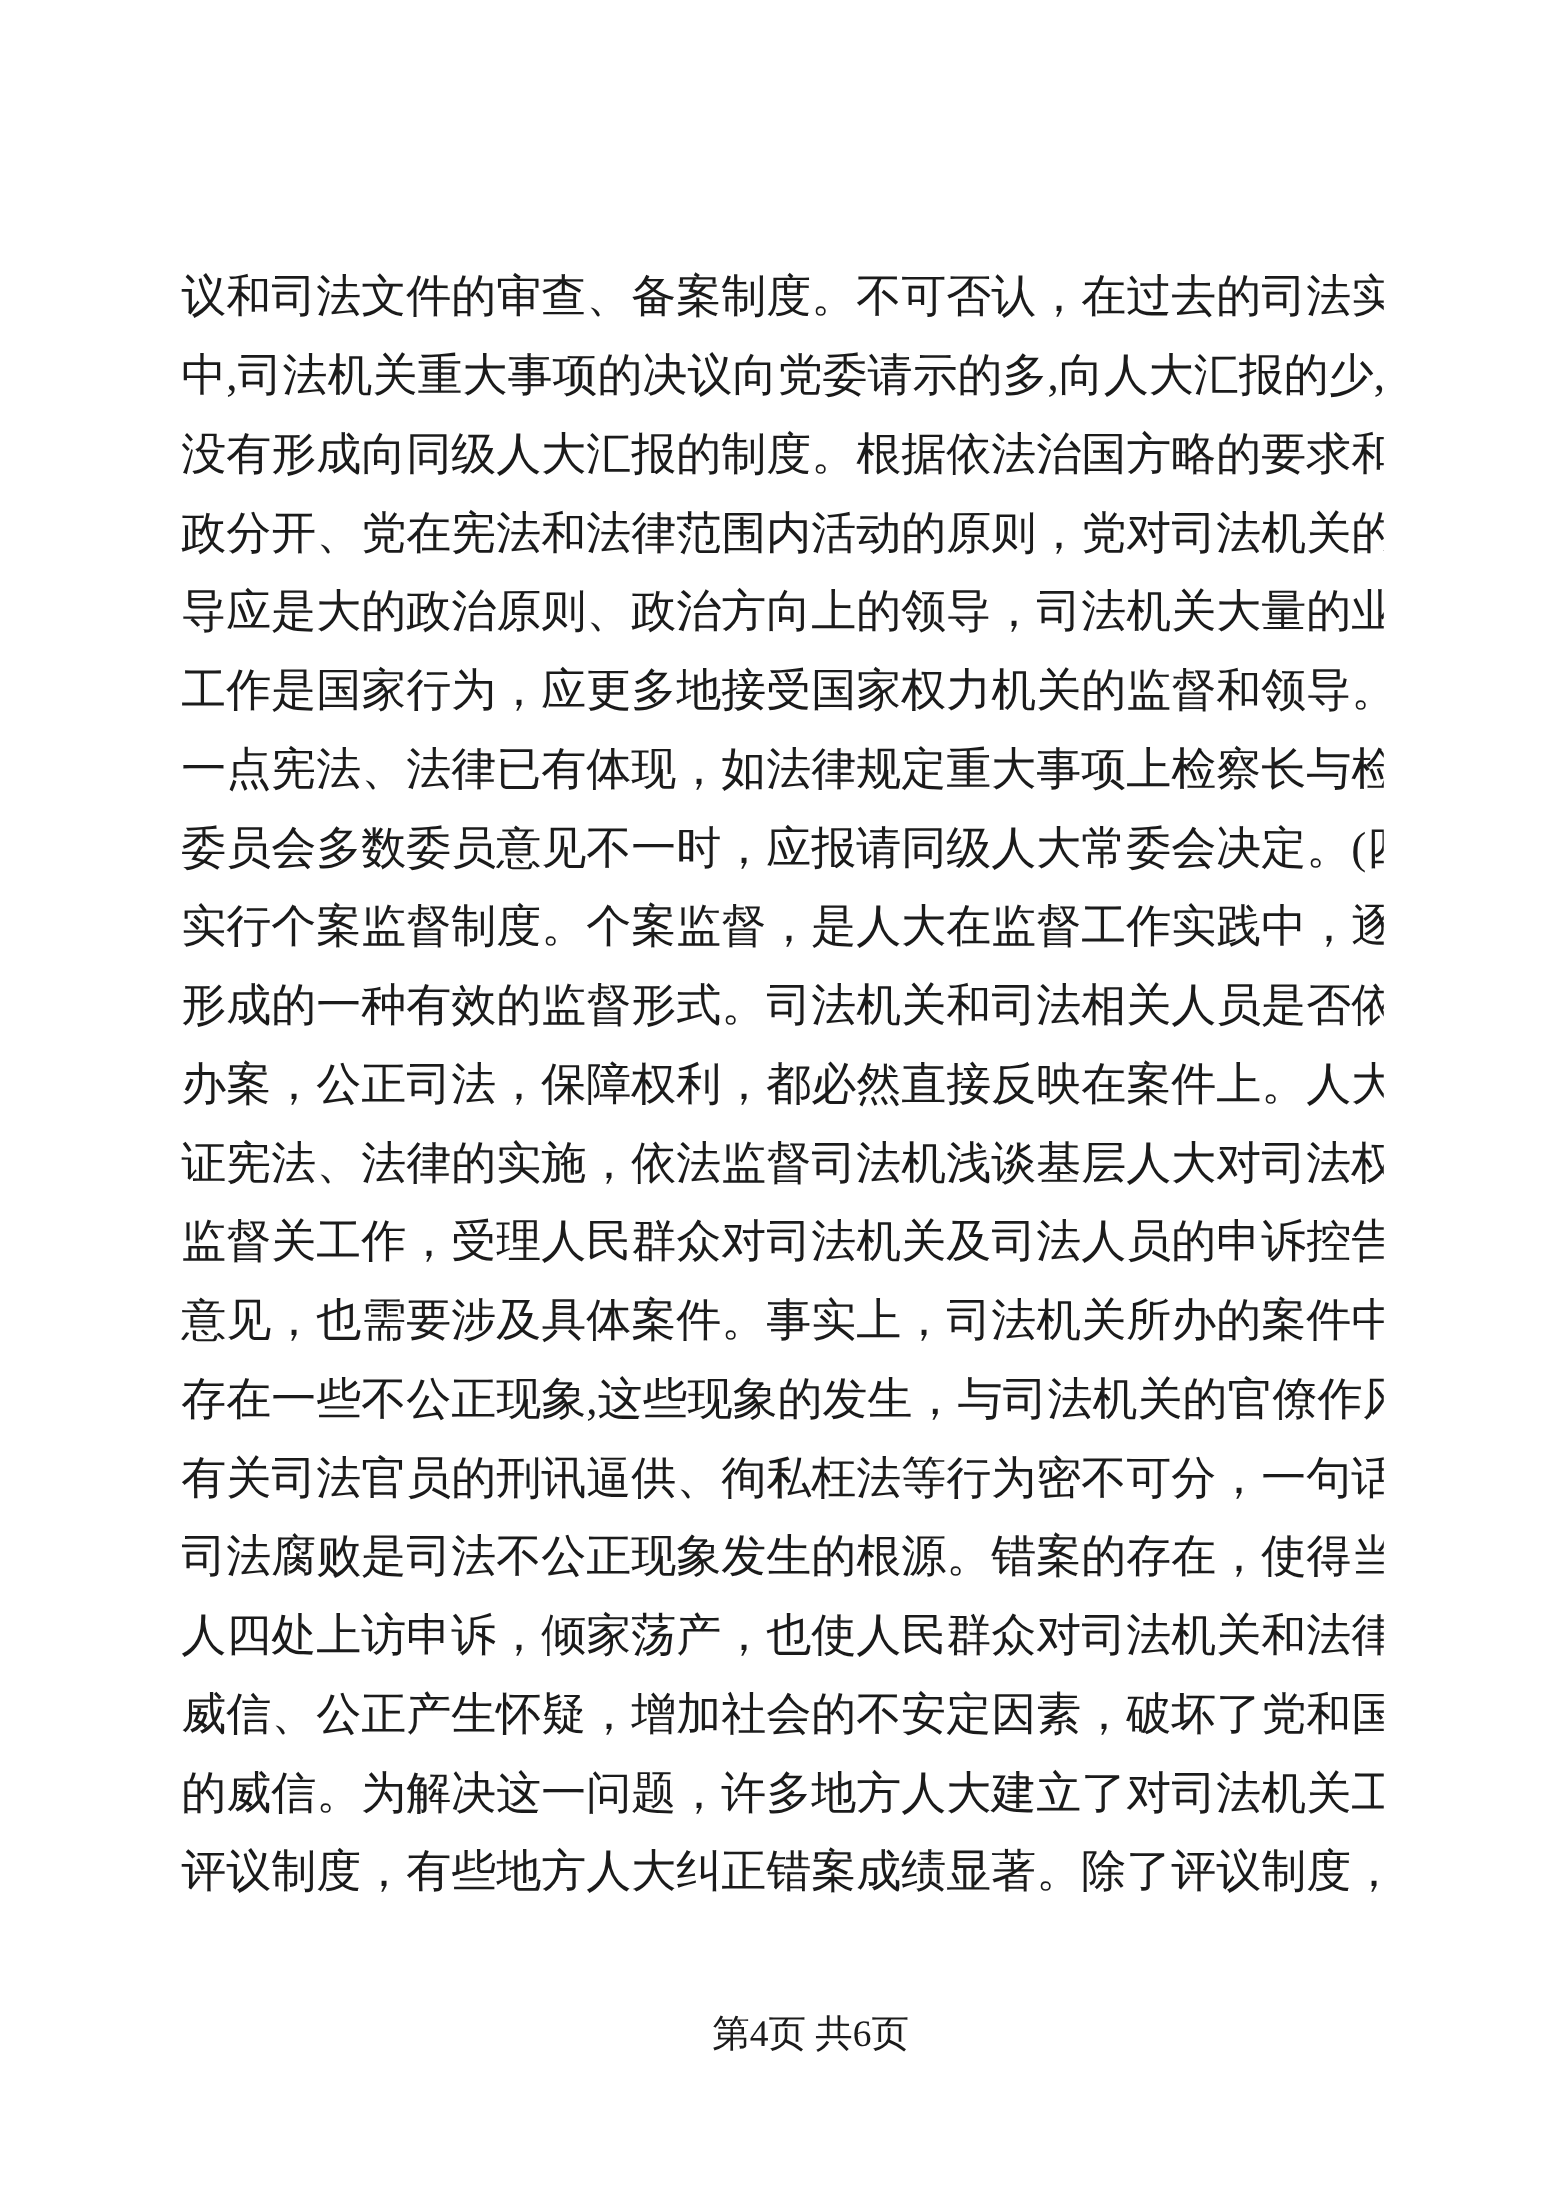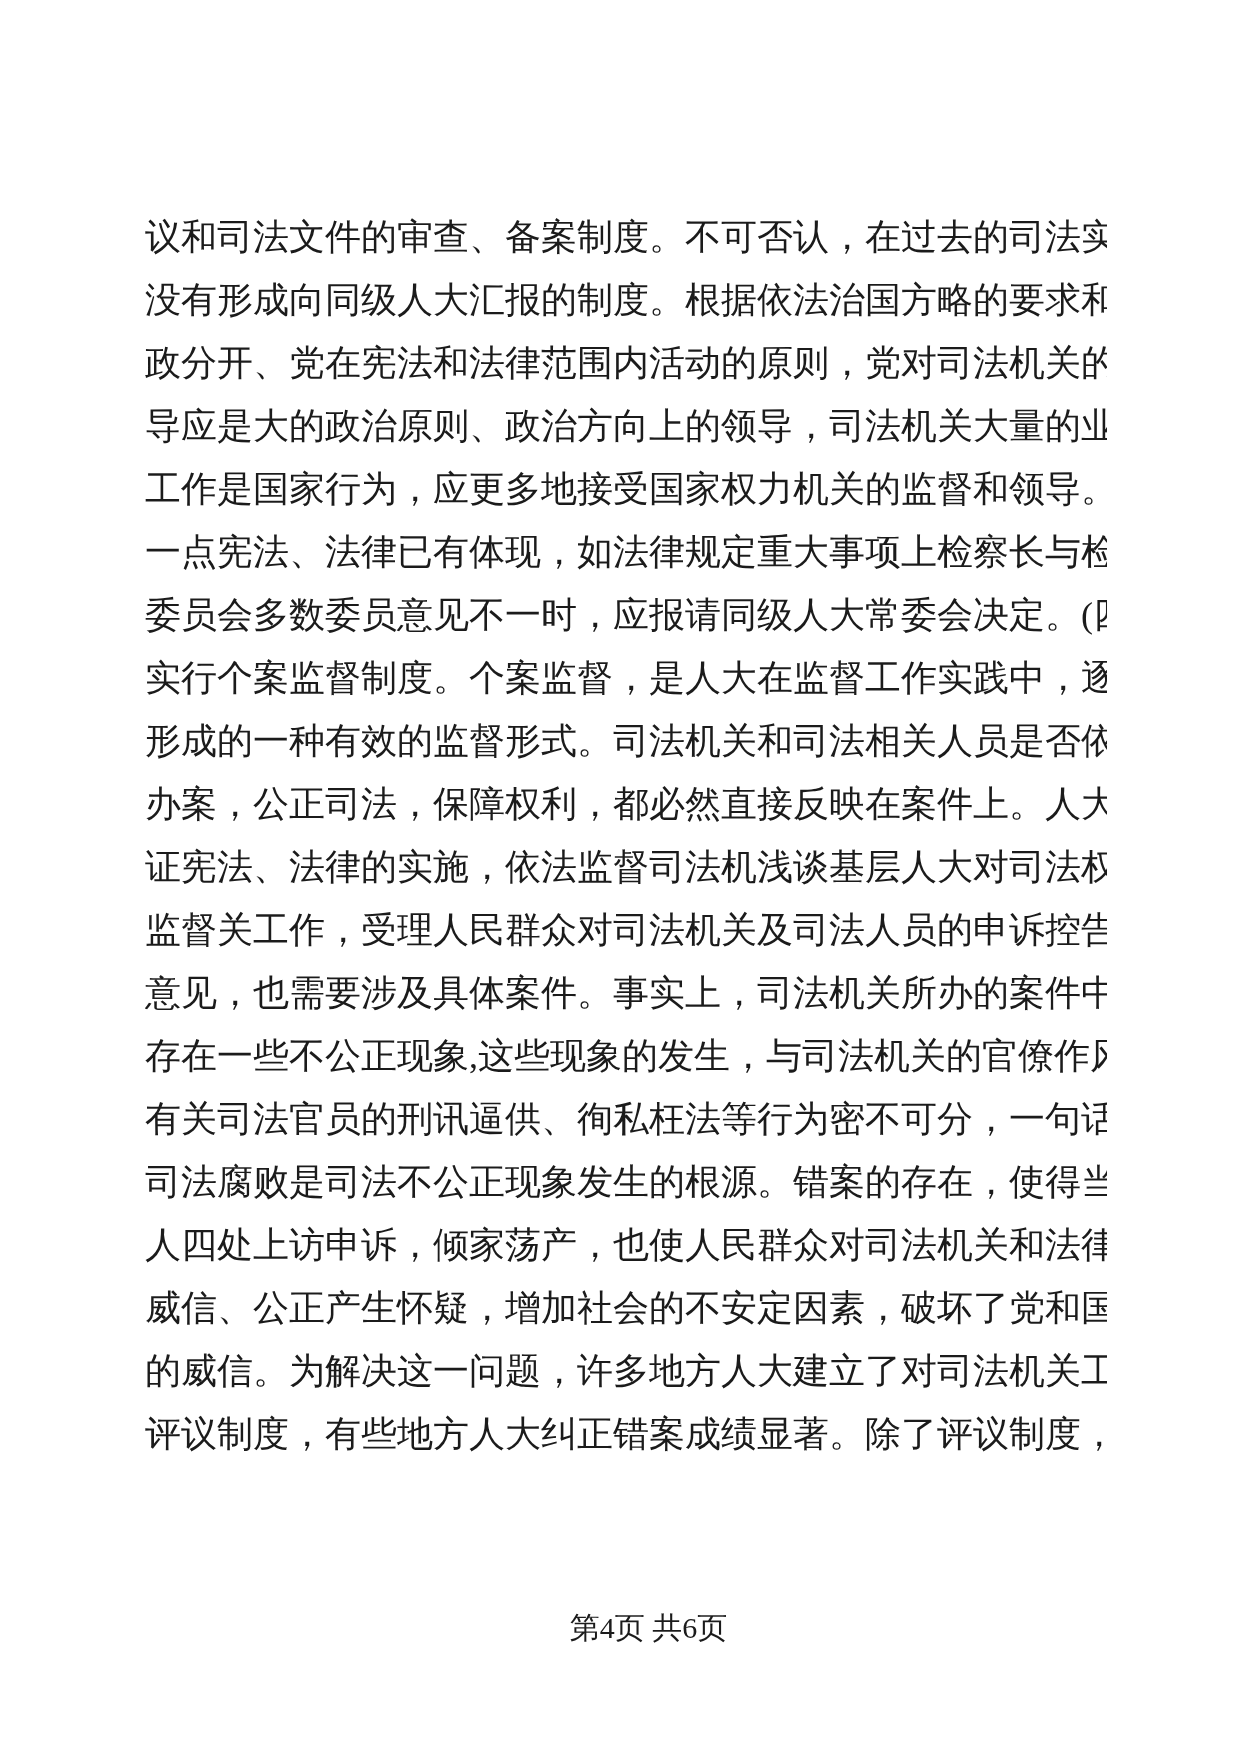--- a/index.html
+++ b/index.html
@@ -51,20 +51,21 @@
     transform: translateX(28px);
   }
 </style>
 </head>
 <body>
 
 <div class="page">
 
   <div class="text-block">
     <div class="doc-line">议和司法文件的审查、备案制度。不可否认，在过去的司法实践</div>
+    <div class="doc-line">中,司法机关重大事项的决议向党委请示的多,向人大汇报的少,</div>
     <div class="doc-line">没有形成向同级人大汇报的制度。根据依法治国方略的要求和党</div>
     <div class="doc-line">政分开、党在宪法和法律范围内活动的原则，党对司法机关的领</div>
     <div class="doc-line">导应是大的政治原则、政治方向上的领导，司法机关大量的业务</div>
     <div class="doc-line">工作是国家行为，应更多地接受国家权力机关的监督和领导。这</div>
     <div class="doc-line">一点宪法、法律已有体现，如法律规定重大事项上检察长与检察</div>
     <div class="doc-line">委员会多数委员意见不一时，应报请同级人大常委会决定。(四)、</div>
     <div class="doc-line">实行个案监督制度。个案监督，是人大在监督工作实践中，逐步</div>
     <div class="doc-line">形成的一种有效的监督形式。司法机关和司法相关人员是否依法</div>
     <div class="doc-line">办案，公正司法，保障权利，都必然直接反映在案件上。人大保</div>
     <div class="doc-line">证宪法、法律的实施，依法监督司法机浅谈基层人大对司法权的</div>

